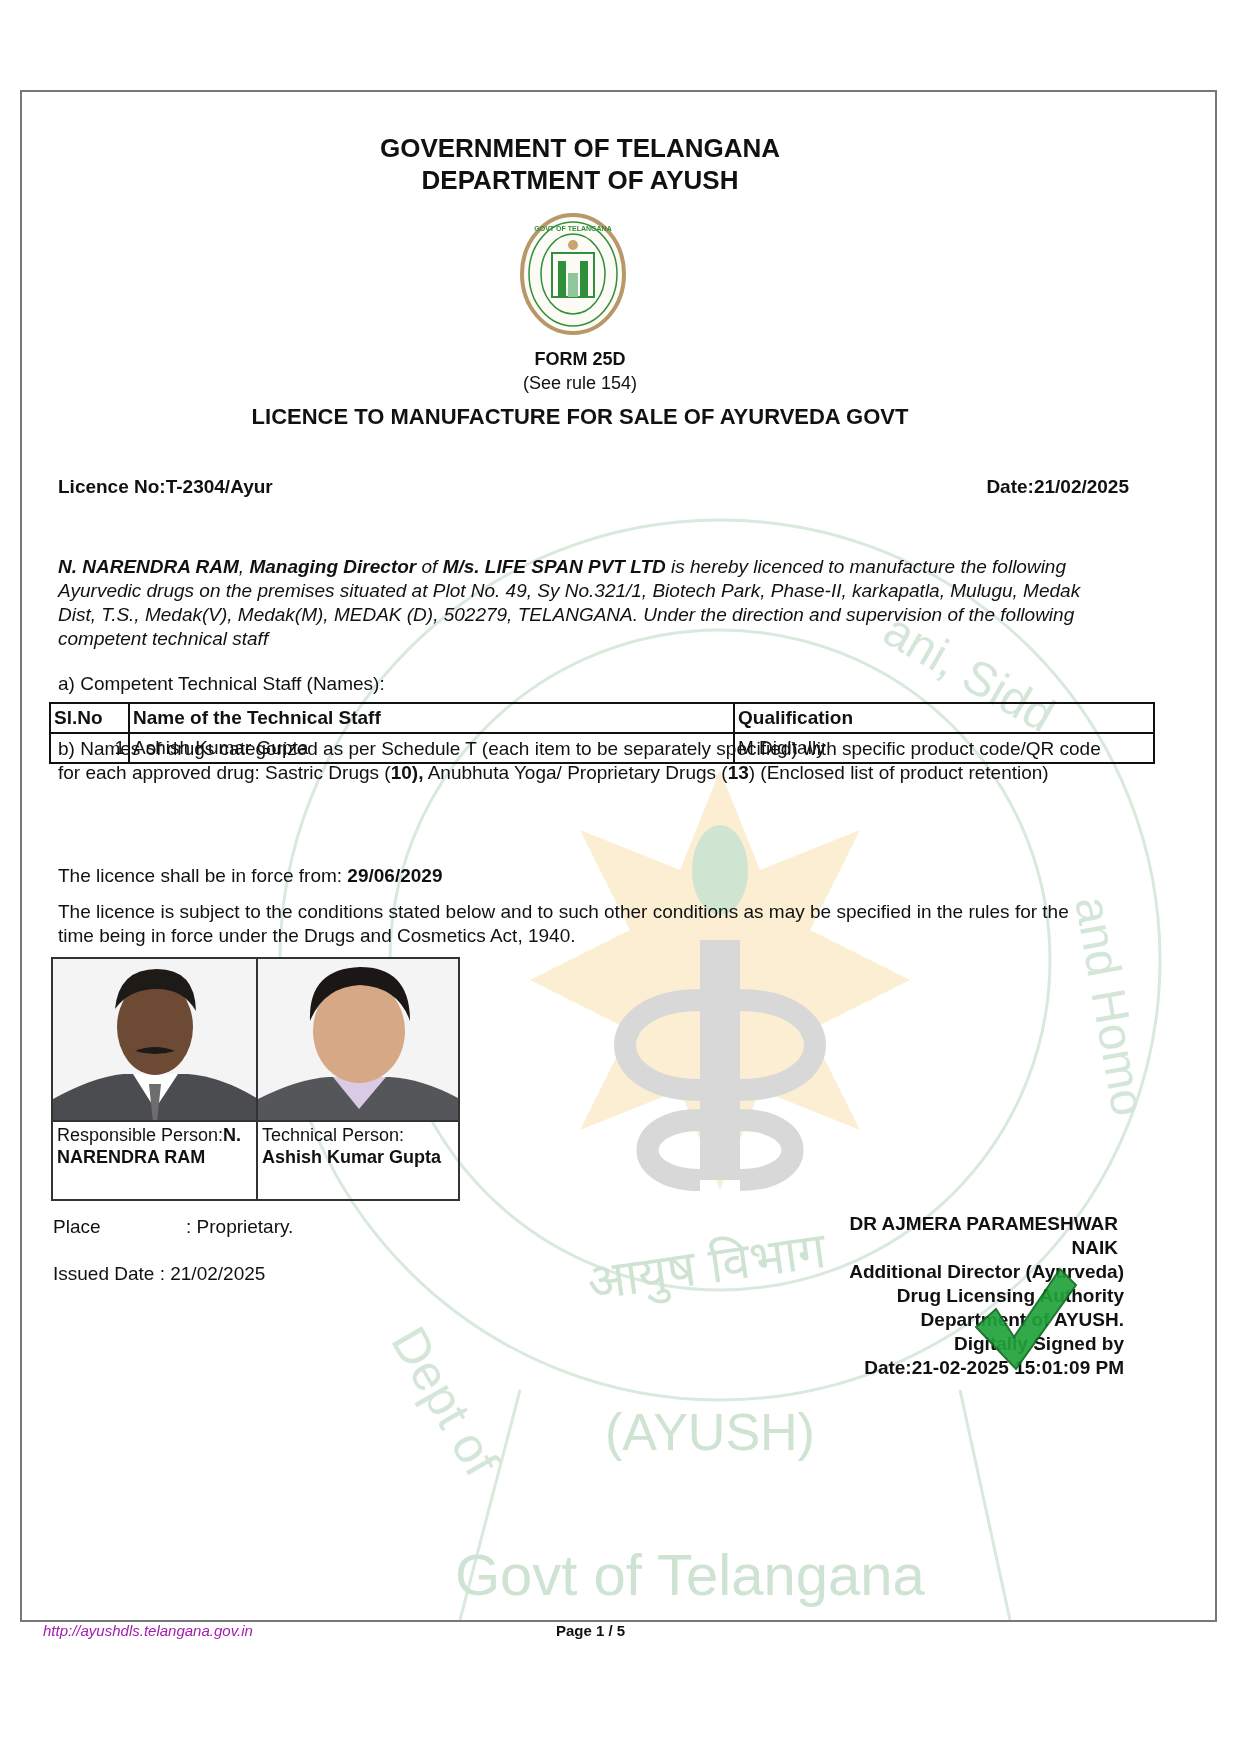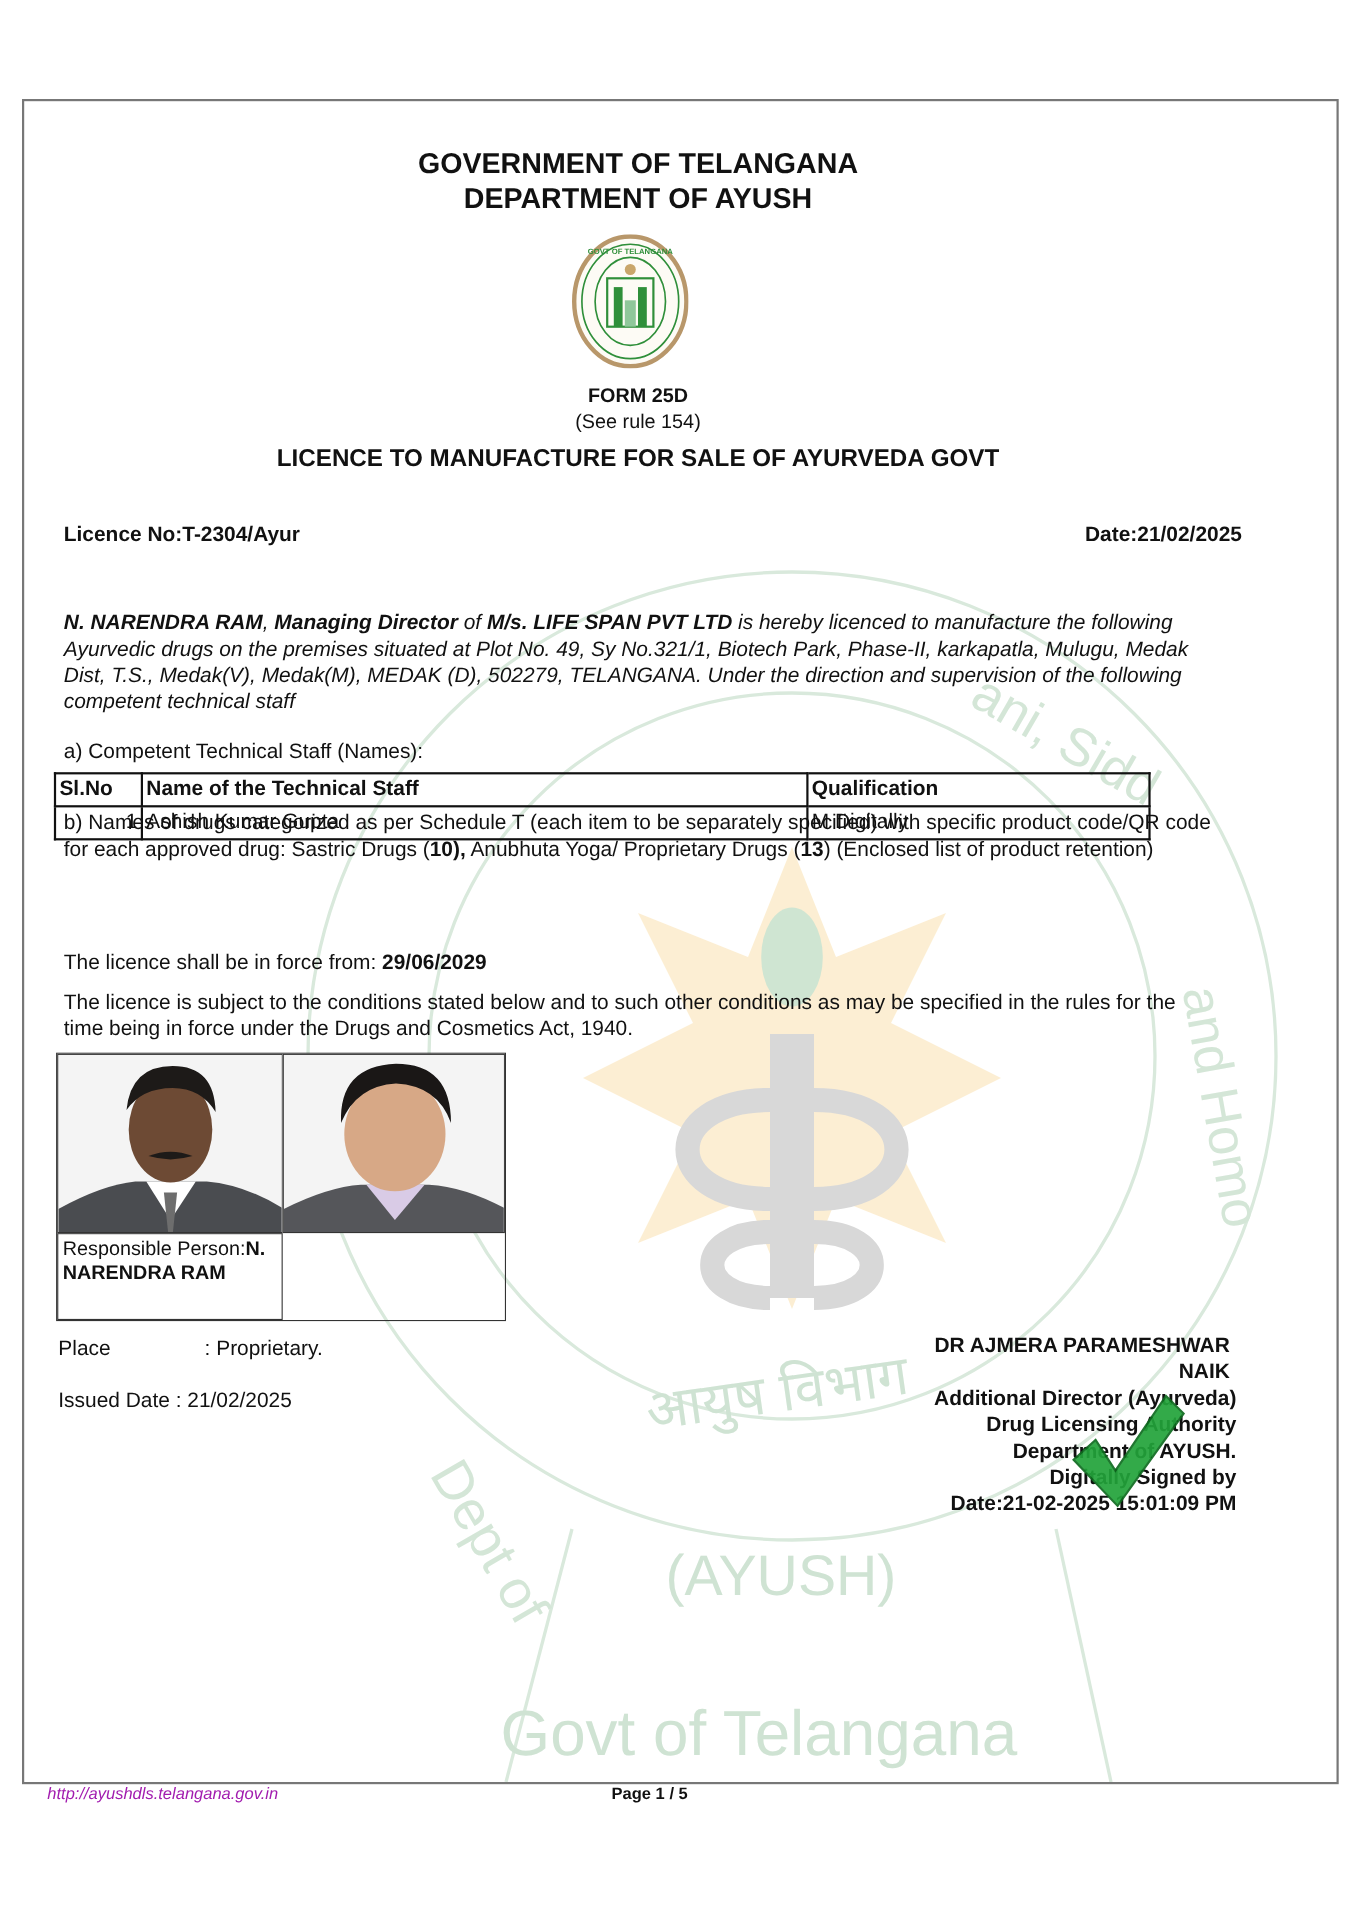--- a/index.html
+++ b/index.html
@@ -73,21 +73,21 @@
 </div>
 <div class="abs meta" style="right:111px; top:476px;">
   <span>Date:</span><span>21/02/2025</span>
 </div>
 
 <div class="abs para" style="left:58px; top:555px; width:1065px;font-style:italic;">
   <b>N. NARENDRA RAM</b><span>, </span><b>Managing Director</b><span>  of </span><b>M/s. LIFE SPAN PVT LTD</b><span> is hereby licenced to manufacture the following Ayurvedic drugs on the premises situated at Plot No. 49, Sy No.321/1, Biotech Park, Phase-II, karkapatla, Mulugu, Medak Dist, T.S., Medak(V), Medak(M), MEDAK (D), 502279, TELANGANA. Under the direction and supervision of the following competent technical staff</span>
 </div>
 
 <div class="abs para" style="left:58px; top:672px;">a) Competent Technical Staff (Names):</div>
-<table class="abs staff" style="left:49px; top:702px; width:997px;">
+<table class="abs staff" style="left:49px; top:702px; width:1106px;">
   <tbody>
       <tr>
     <th style="width:79px;">Sl.No</th>
     <th style="width:605px;">Name of the Technical Staff</th>
     <th>Qualification</th>
   </tr>
   <tr>
     <td style="text-align:right;">1</td>
     <td>Ashish Kumar Gupta</td>
     <td>M Digitally</td>
@@ -123,20 +123,24 @@
       <path d="M0 163 L0 140 Q40 120 70 118 L132 118 Q165 120 202 140 L202 163 Z" fill="#55565a"></path>
       <path d="M75 118 L101 150 L128 118 Z" fill="#d9cbe6"></path>
       <ellipse cx="101" cy="72" rx="46" ry="52" fill="#d7a886"></ellipse>
       <path d="M52 62 Q50 10 102 8 Q152 8 152 62 Q140 28 102 26 Q66 28 52 62 Z" fill="#1a1716"></path>
     </svg>
   </div>
   <div class="cap-cell">
     <span>Responsible Person:</span><b>N.</b><br>
     <b>NARENDRA RAM</b>
   </div>
+  <div class="cap-cell">
+    <span>Technical Person:</span><br>
+    <b>Ashish Kumar Gupta</b>
+  </div>
 </div>
 
 <div class="abs para" style="left:53px; top:1215px;">
   <span style="display:inline-block; width:133px;">Place</span><span>: </span><span>Proprietary.</span>
 </div>
 <div class="abs para" style="left:53px; top:1262px;">
   <span>Issued Date : </span><span>21/02/2025</span>
 </div>
 
 <div class="sig">

